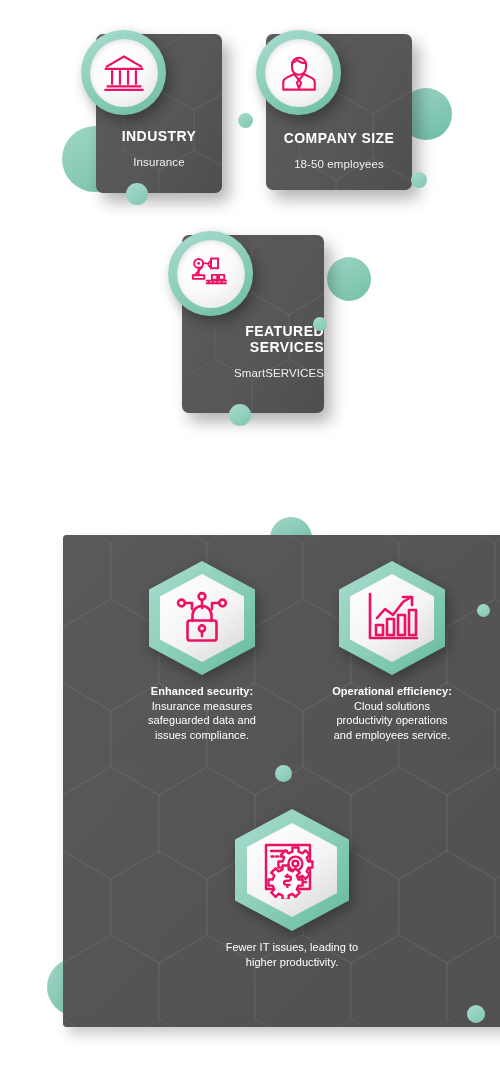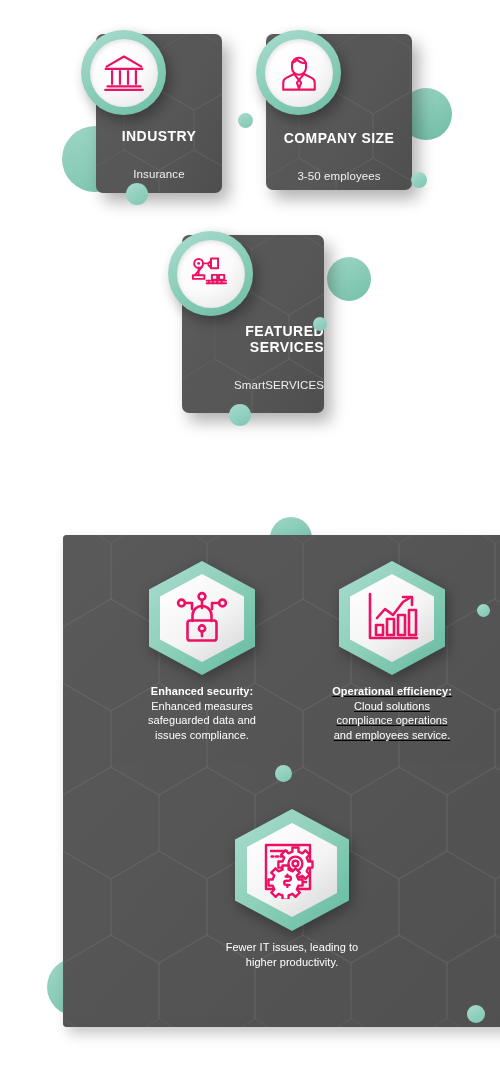--- a/index.html
+++ b/index.html
@@ -40,21 +40,21 @@
     position:absolute;left:0;right:0;
     text-align:center;
     color:#ffffff;
   }
   .card-label{
     font-size:14px;font-weight:bold;letter-spacing:.45px;
     color:#ffffff;
   }
   .card-value{
     font-size:11.5px;font-weight:normal;letter-spacing:.1px;
-    color:#f0f0f0;margin-top:24px;
+    color:#f0f0f0;margin-top:12px;
   }
 
   
   .badge{
     position:absolute;
     border-radius:50%;
     background:linear-gradient(150deg,#a9dcd0 0%,#8ecfbb 45%,#6dbda4 100%);
     box-shadow:4px 6px 13px rgba(0,0,0,.32);
     display:flex;align-items:center;justify-content:center;
   }
@@ -132,21 +132,21 @@
             <polygon points="119,6 156,28 156,72 119,94 82,72 82,28"></polygon>
             <polygon points="82,72 119,94 119,138 82,160 45,138 45,94"></polygon>
             <polygon points="156,72 193,94 193,138 156,160 119,138 119,94"></polygon>
             <polygon points="45,138 82,160 82,204 45,226 8,204 8,160"></polygon>
             <polygon points="119,138 156,160 156,204 119,226 82,204 82,160"></polygon>
           </g>
         </svg>
       </div>
       <div class="card-body" style="top:96px;">
         <div class="card-label">COMPANY SIZE</div>
-        <div class="card-value">3-50 employees</div>
+        <div class="card-value">18-50 employees</div>
       </div>
     </div>
 
     <div class="info-card wide" style="left:182px;top:235px;width:142px;height:178px;">
       <div class="hexbg">
         <svg width="180" height="210" viewBox="0 0 180 210">
           <g fill="none" stroke="#ffffff" stroke-opacity="0.07" stroke-width="1.4">
             <polygon points="45,6 82,28 82,72 45,94 8,72 8,28"></polygon>
             <polygon points="119,6 156,28 156,72 119,94 82,72 82,28"></polygon>
             <polygon points="82,72 119,94 119,138 82,160 45,138 45,94"></polygon>
@@ -309,27 +309,27 @@
               <path d="M45 13h-7v6"></path>
               <path d="M18.5 31v-5.5a9.5 9.5 0 0 1 19 0V31"></path>
               <rect x="13.5" y="30.5" width="29" height="20" rx="2.6"></rect>
               <circle cx="28" cy="38.5" r="3.1"></circle>
               <path d="M28 41.5v4.6"></path>
             </g>
           </svg>
         </div>
         <div class="hex-caption">
           <b>Enhanced security:</b>
-          <span>Enhanced measures</span><br>
+          <span>Insurance measures</span><br>
           <span>safeguarded data and</span><br>
           <span>issues compliance.</span>
         </div>
       </div>
 
-      <div class="hex-item" style="left:229px;top:24px;width:200px;text-decoration:underline;">
+      <div class="hex-item" style="left:229px;top:24px;width:200px;">
         <div class="hex-outer" style="width:120px;height:118px;margin:0 auto;">
           <svg width="120" height="118" viewBox="0 0 120 118">
             <defs>
               <linearGradient id="ho2" x1="0" y1="0" x2="1" y2="1">
                 <stop offset="0%" stop-color="#a8dbcf"></stop>
                 <stop offset="48%" stop-color="#8ed0ba"></stop>
                 <stop offset="100%" stop-color="#63b99f"></stop>
               </linearGradient>
               <linearGradient id="hi2" x1="0.15" y1="0" x2="0.9" y2="1">
                 <stop offset="0%" stop-color="#ffffff"></stop>
@@ -348,21 +348,21 @@
               <rect x="11" y="34" width="7" height="10"></rect>
               <rect x="22" y="28" width="7" height="16"></rect>
               <rect x="33" y="24" width="7" height="20"></rect>
               <rect x="44" y="19" width="7" height="25"></rect>
             </g>
           </svg>
         </div>
         <div class="hex-caption">
           <b>Operational efficiency:</b>
           <span>Cloud solutions</span><br>
-          <span>compliance operations</span><br>
+          <span>productivity operations</span><br>
           <span>and employees service.</span>
         </div>
       </div>
 
       <div class="hex-item" style="left:134px;top:272px;width:190px;">
         <div class="hex-outer" style="width:128px;height:126px;margin:0 auto;">
           <svg width="128" height="126" viewBox="0 0 128 126">
             <defs>
               <linearGradient id="ho3" x1="0" y1="0" x2="1" y2="1">
                 <stop offset="0%" stop-color="#a8dbcf"></stop>

